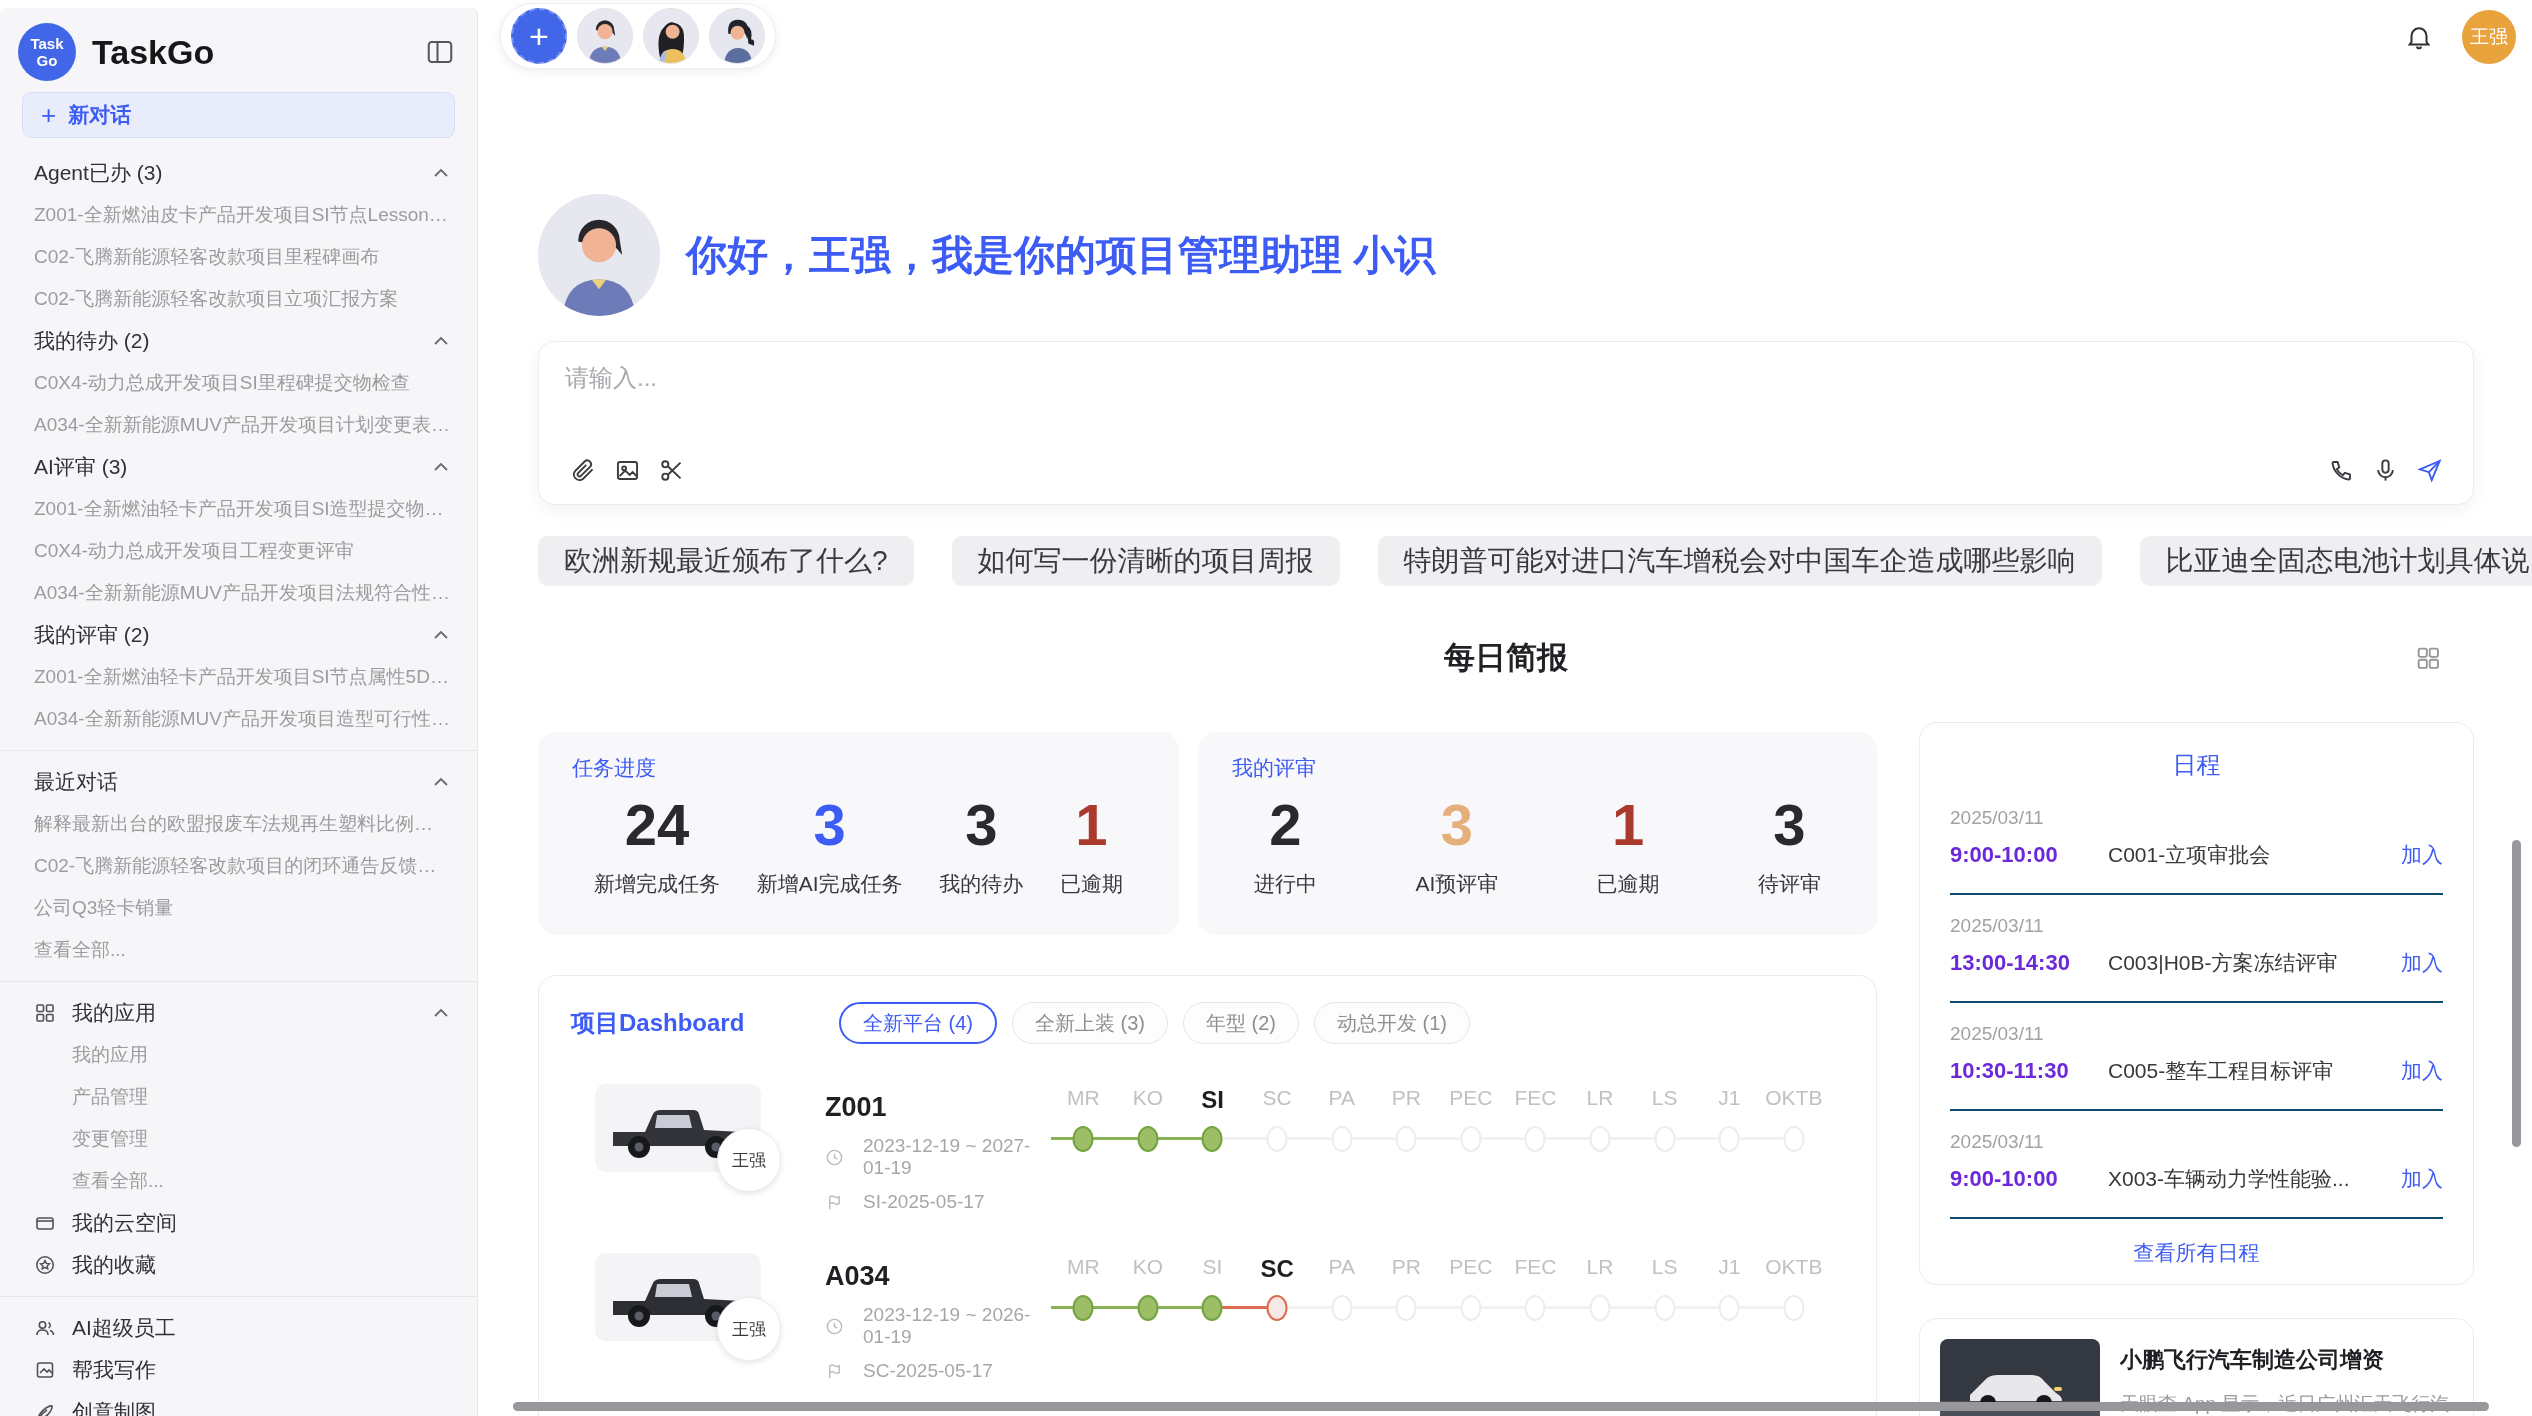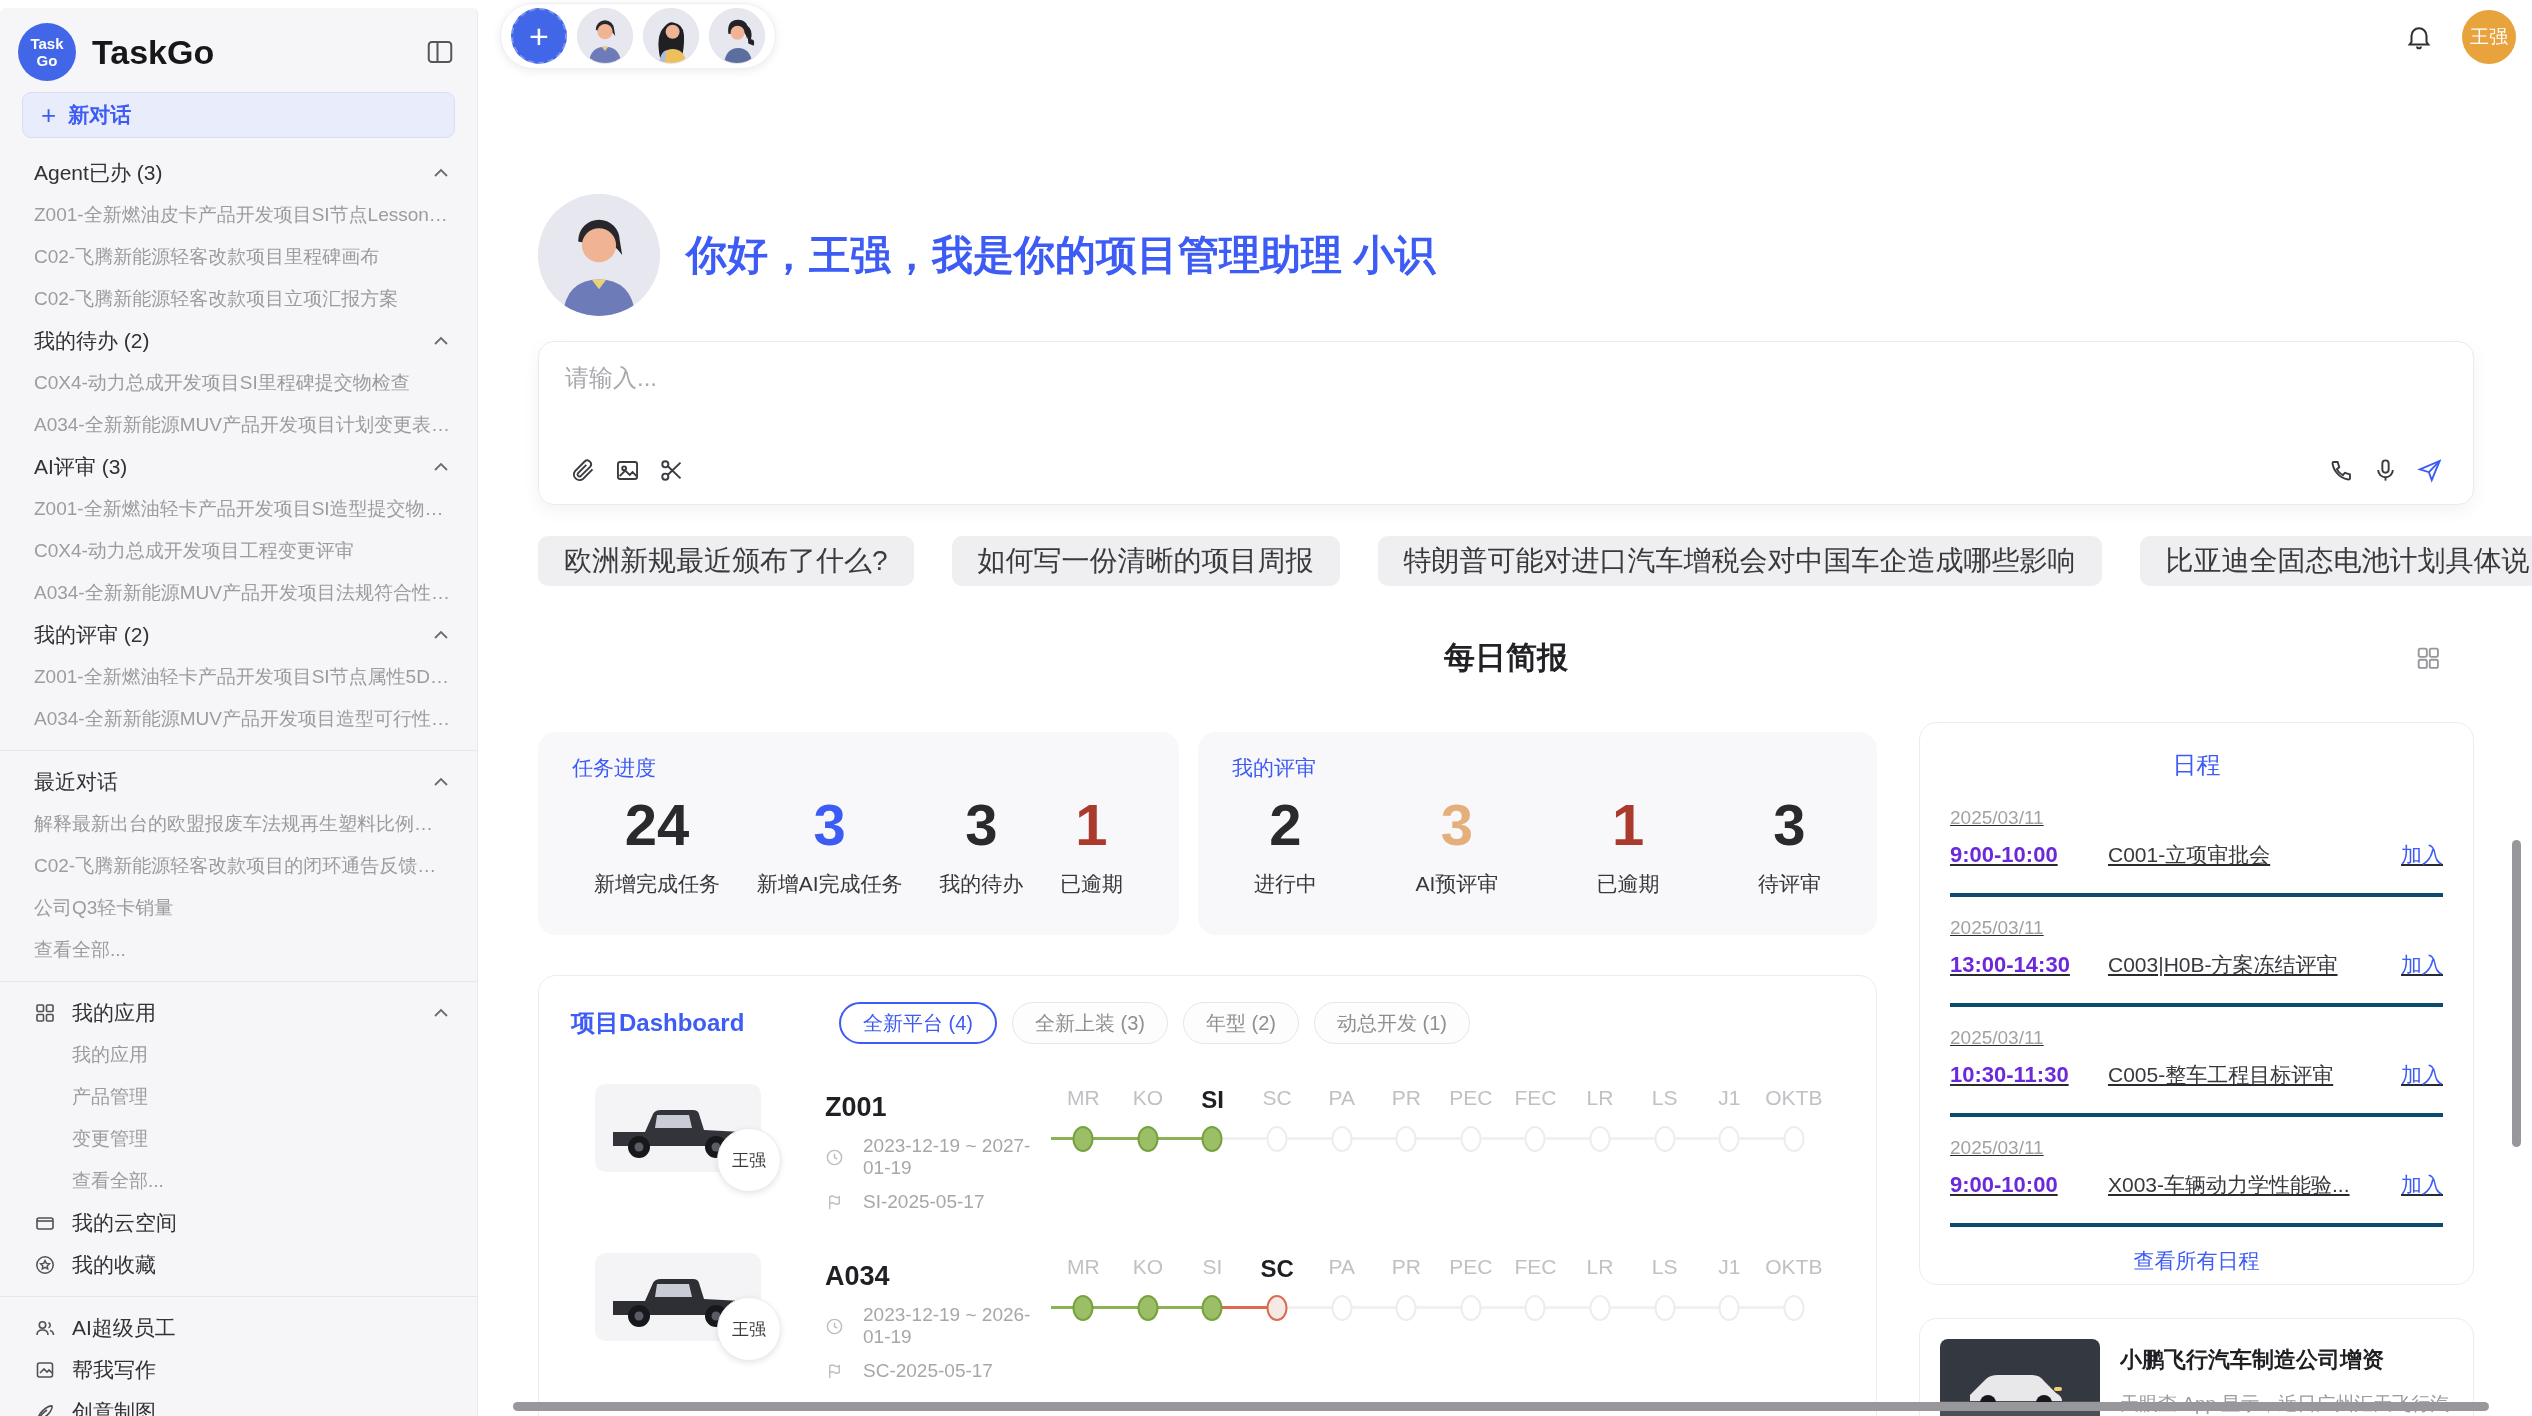--- a/index.html
+++ b/index.html
@@ -126,21 +126,21 @@
   .ms-dot { position: absolute; left: 50%; top: 50%; transform: translate(-50%,-50%);
     width: 21px; height: 26px; border-radius: 50%; background: #fff; z-index: 2; }
   .dot-done { background: #9CBE67; border: 2px solid #76A23F; }
   .dot-todo { background: #fff; border: 2px solid #ededef; }
   .dot-overdue { background: #f6e8e4; border: 2px solid #DC6B52; }
 
   
   .sched { position: absolute; left: 1919px; top: 722px; width: 555px; height: 563px;
     background: #fff; border: 1px solid #ececee; border-radius: 18px; padding: 26px 30px 0 30px; }
   .sched-title { text-align: center; font-size: 24px; color: #3D5BF5; margin-bottom: 6px; }
-  .sched-item { padding: 20px 0 24px 0; border-bottom: 4px solid #0c4a6e; text-decoration: underline; }
+  .sched-item { padding: 20px 0 24px 0; border-bottom: 2px solid #0c4a6e; }
   .sched-date { font-size: 19px; color: #a2a2a6; }
   .sched-line { display: flex; align-items: center; margin-top: 12px; }
   .sched-time { width: 158px; font-size: 22px; font-weight: 600; color: #6d28d9; }
   .sched-name { flex: 1; font-size: 21px; color: #39393d; white-space: nowrap;
     overflow: hidden; text-overflow: ellipsis; }
   .sched-join { font-size: 21px; color: #3D5BF5; cursor: pointer; margin-left: 22px; }
   .sched-footer { text-align: center; font-size: 21px; color: #3D5BF5; padding: 20px 0; cursor: pointer; }
 
   
   .news { position: absolute; left: 1919px; top: 1318px; width: 555px; height: 180px;

